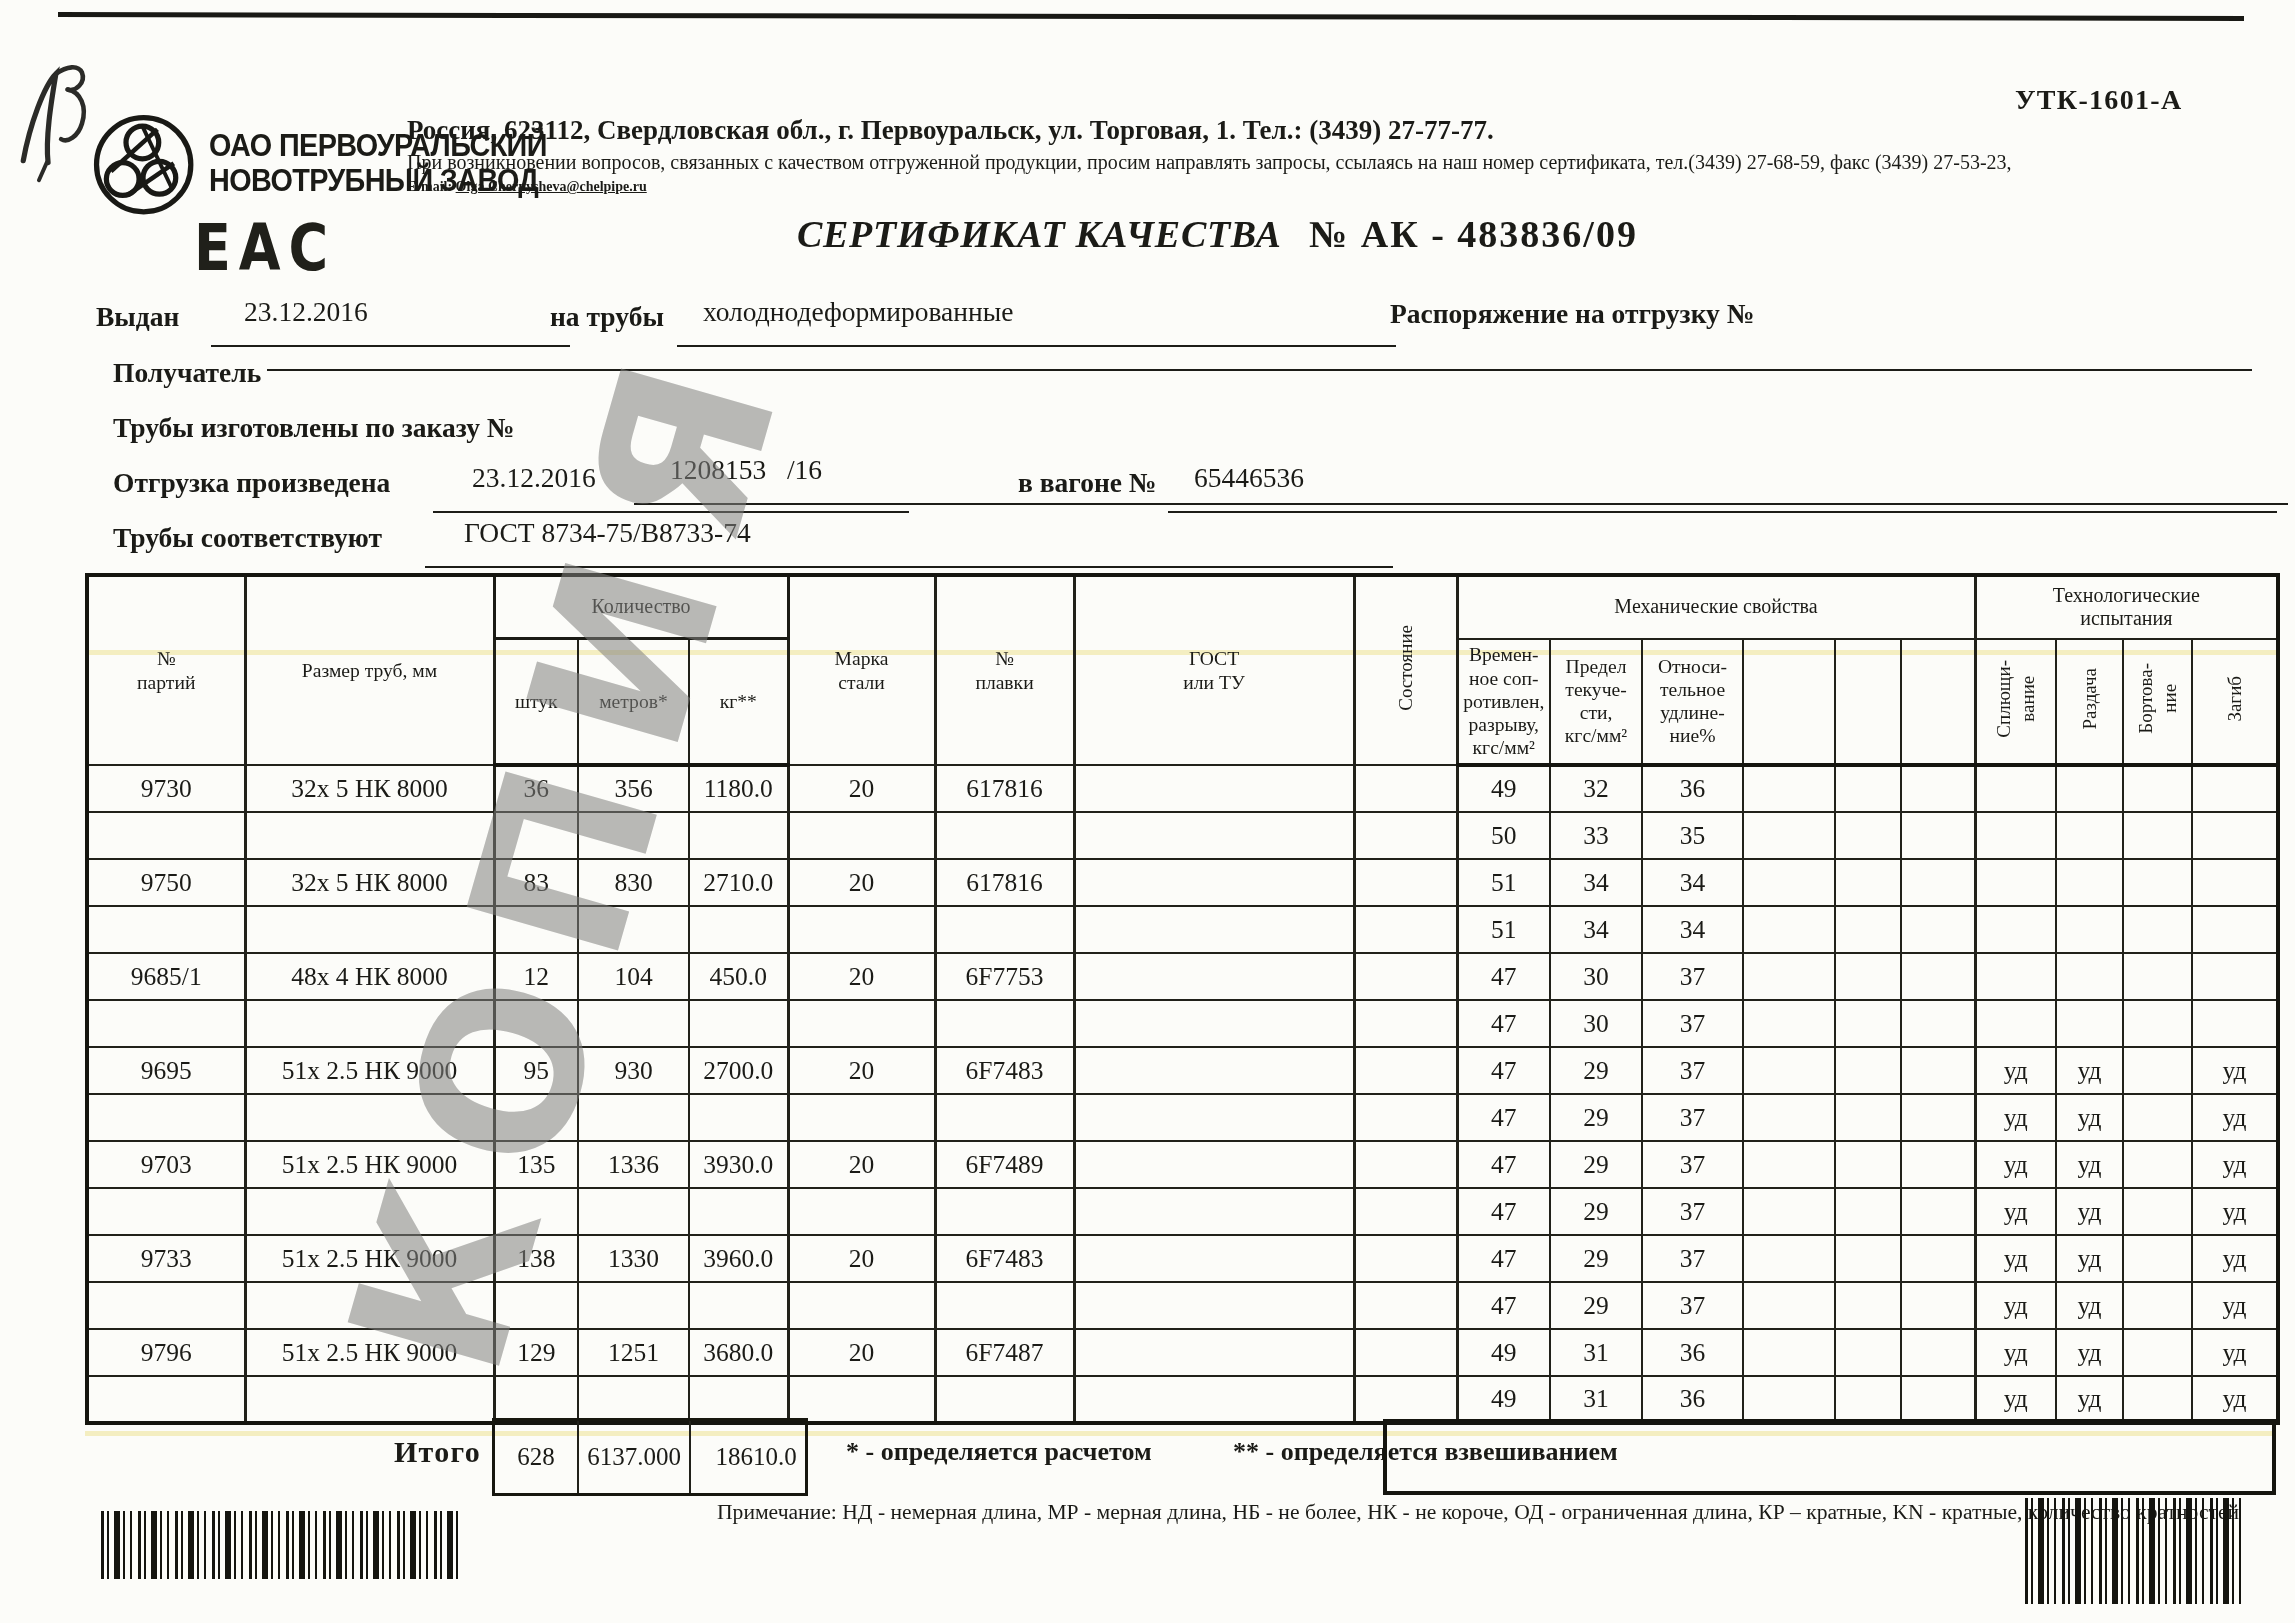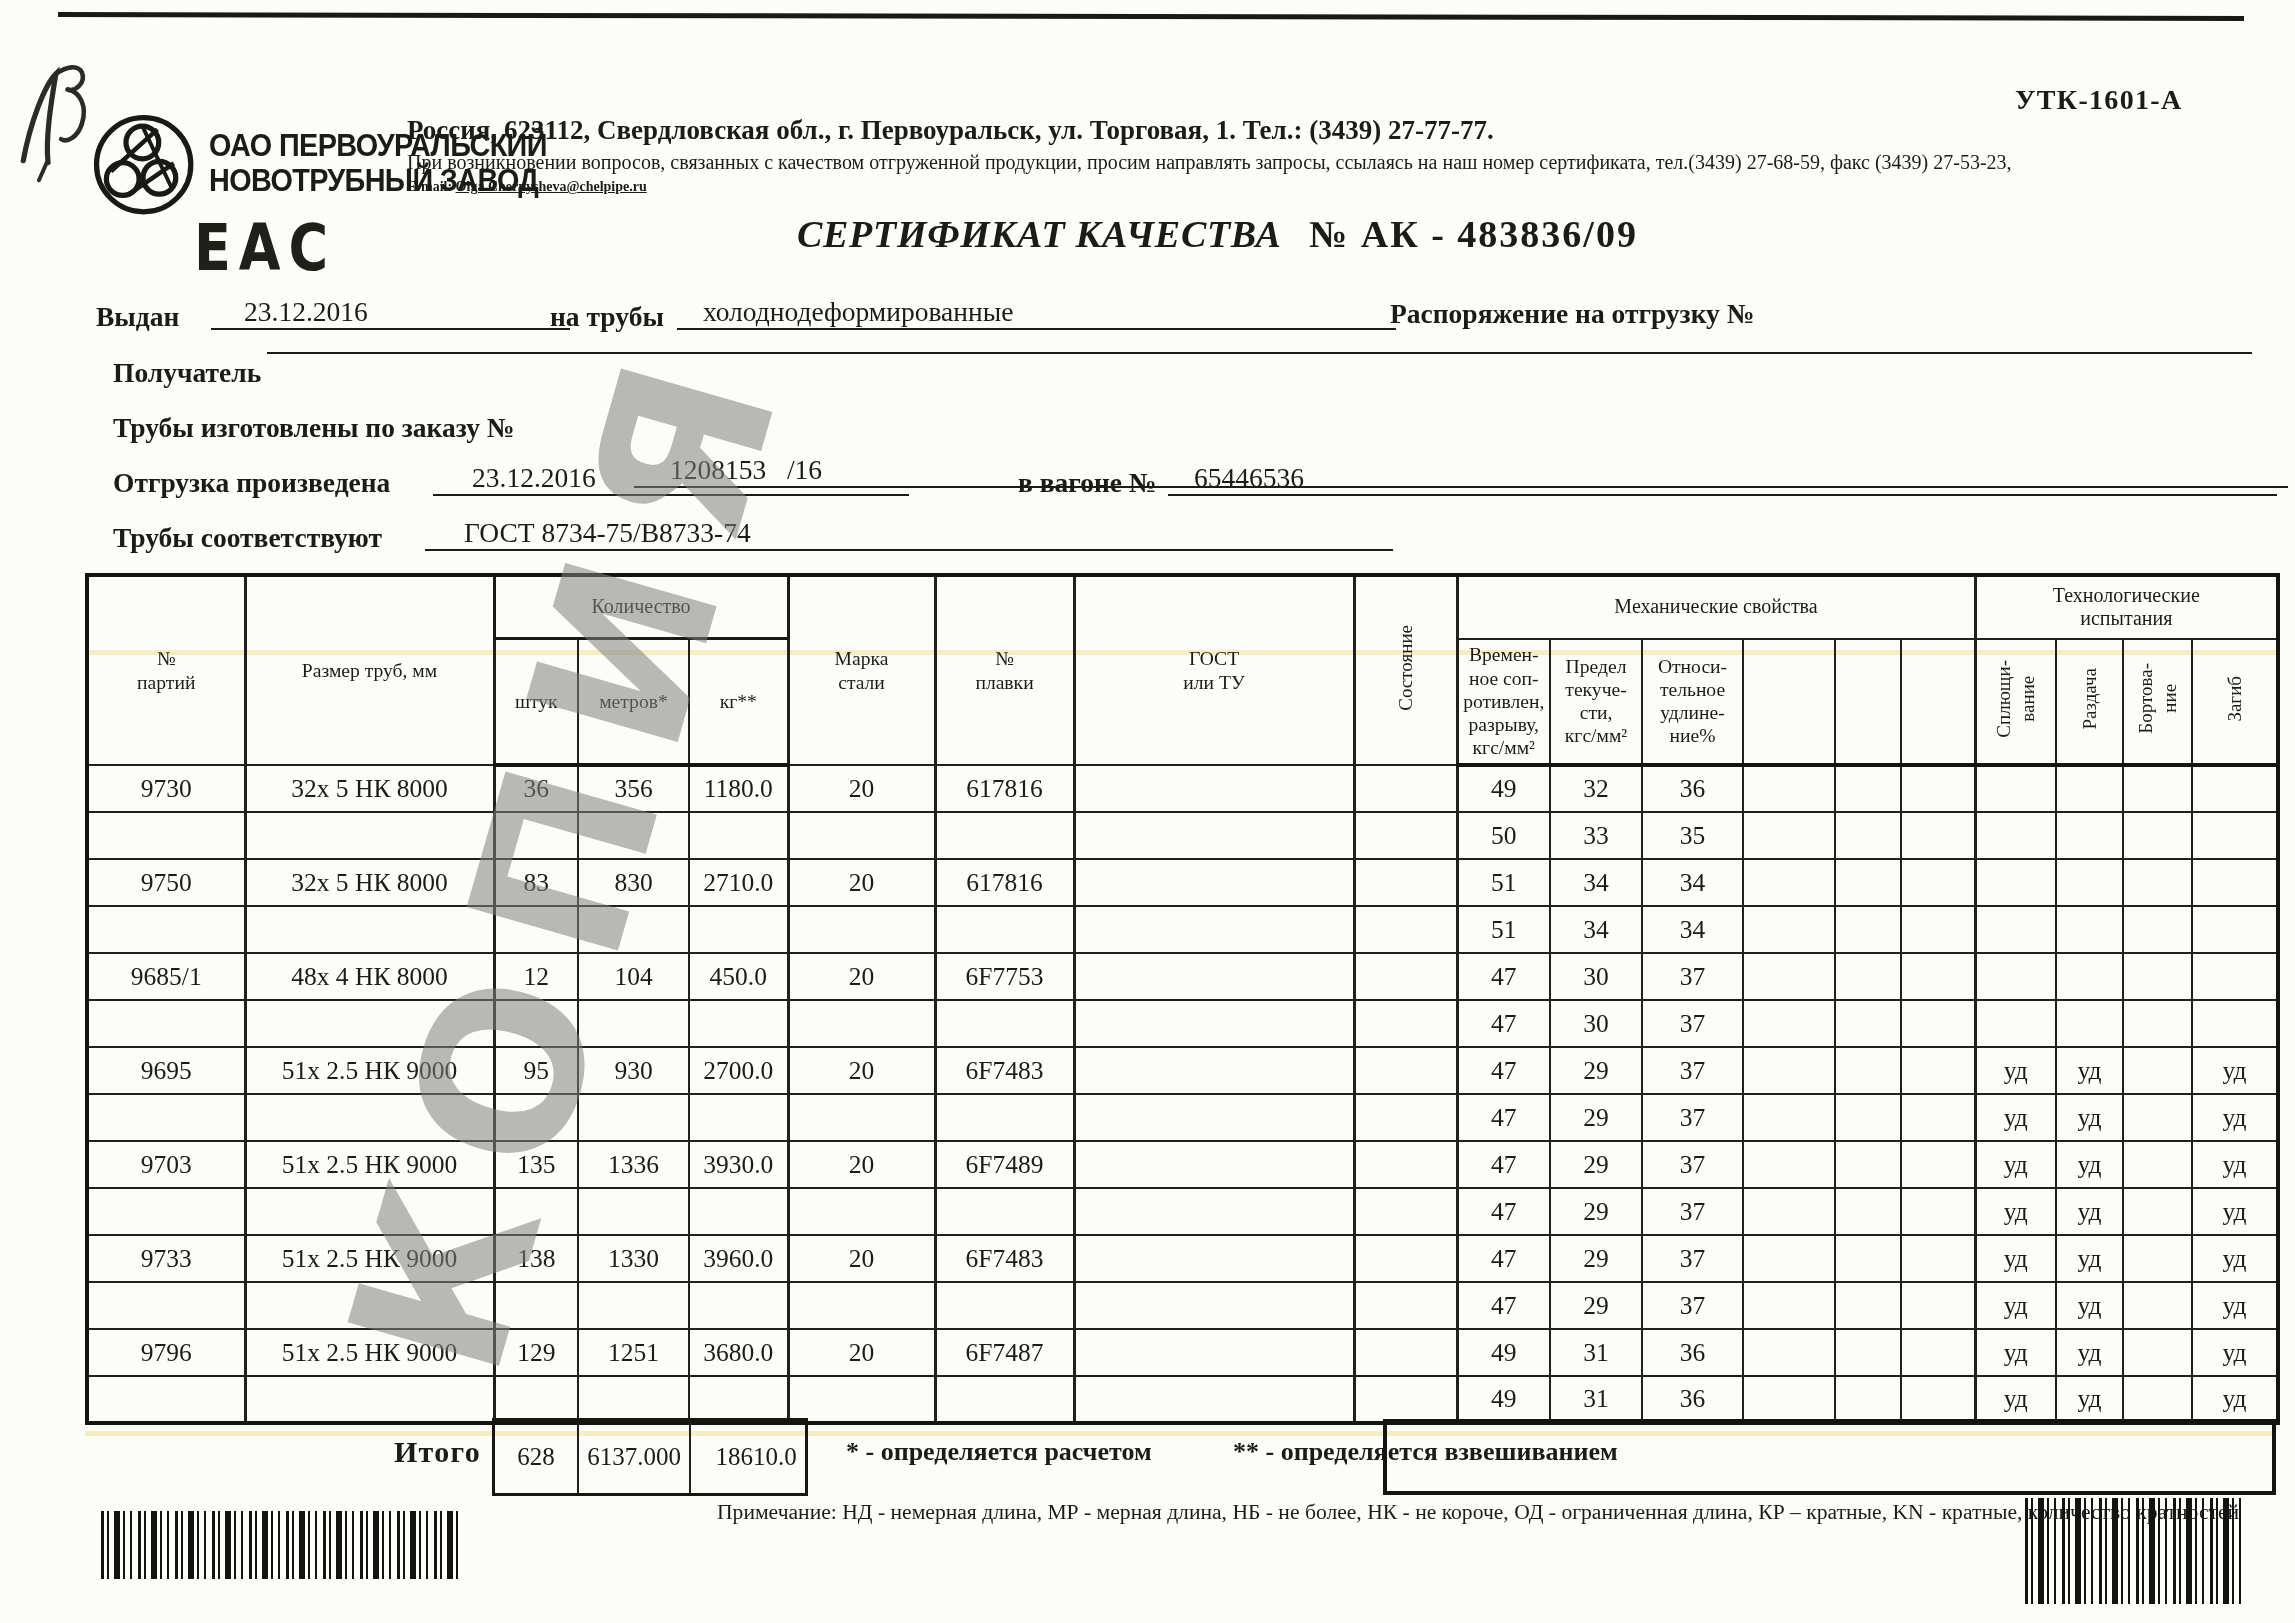--- a/index.html
+++ b/index.html
@@ -28,21 +28,21 @@
   .eac { position:absolute; left:194px; top:211px; font-family:"DejaVu Sans", sans-serif;
          font-weight:900; font-size:54px; letter-spacing:7.9px; transform:scaleY(1.18);
          transform-origin:left top; color:#20201a; }
 
   .title { position:absolute; left:797px; top:212px; font-size:38px; font-weight:bold;
            font-style:italic; white-space:nowrap; letter-spacing:0.7px; }
   .title .num { font-style:normal; margin-left:27.5px; letter-spacing:2px; }
 
   .f-label { position:absolute; font-weight:bold; font-size:27.5px; white-space:nowrap; }
   .f-value { position:absolute; font-size:27.5px; border-bottom:2.6px solid #1d1d18;
-             white-space:pre; padding-bottom:0; }
+             white-space:pre; padding-bottom:17px; }
 
   
   .tbl-wrap { position:absolute; left:85px; top:573px; }
   table { border-collapse:collapse; table-layout:fixed; width:2191px; background:transparent; }
   th,td { border:2px solid #21211a; padding:0 2.6px; text-align:center; vertical-align:middle;
           font-family:"Liberation Serif", serif; overflow:hidden; }
   th { font-weight:normal; font-size:19.6px; white-space:pre-line; line-height:1.18; }
   td { font-size:25.5px; }
   .hdr1 th { height:60px; }
   .hdr2 th { height:123px; border-bottom:4.6px solid #15150f; }

